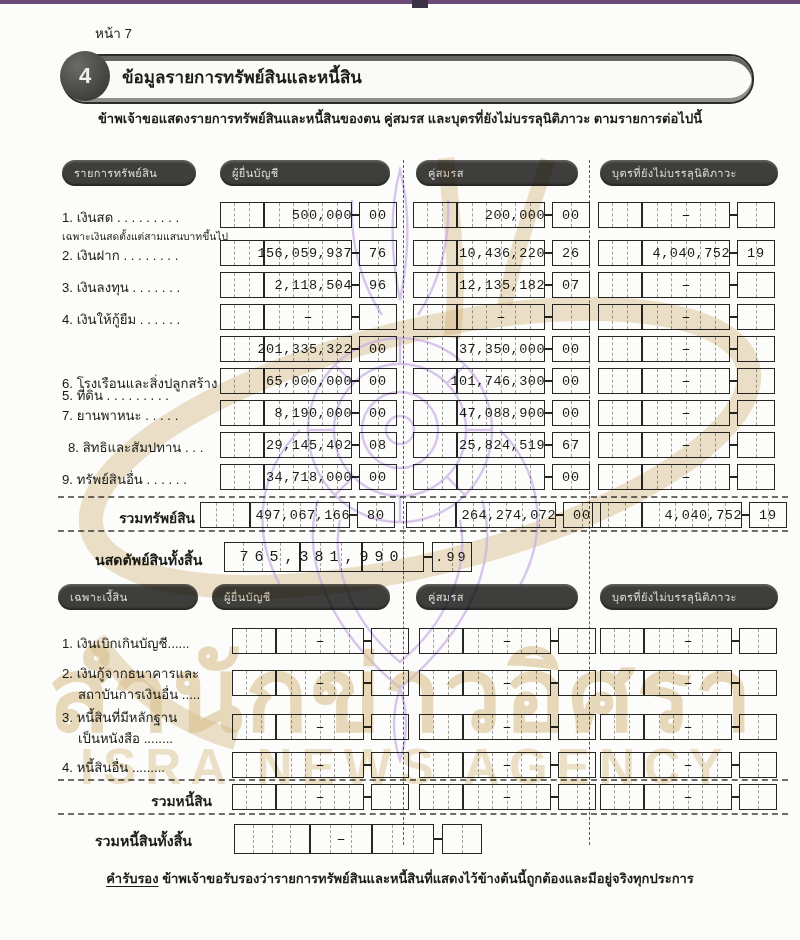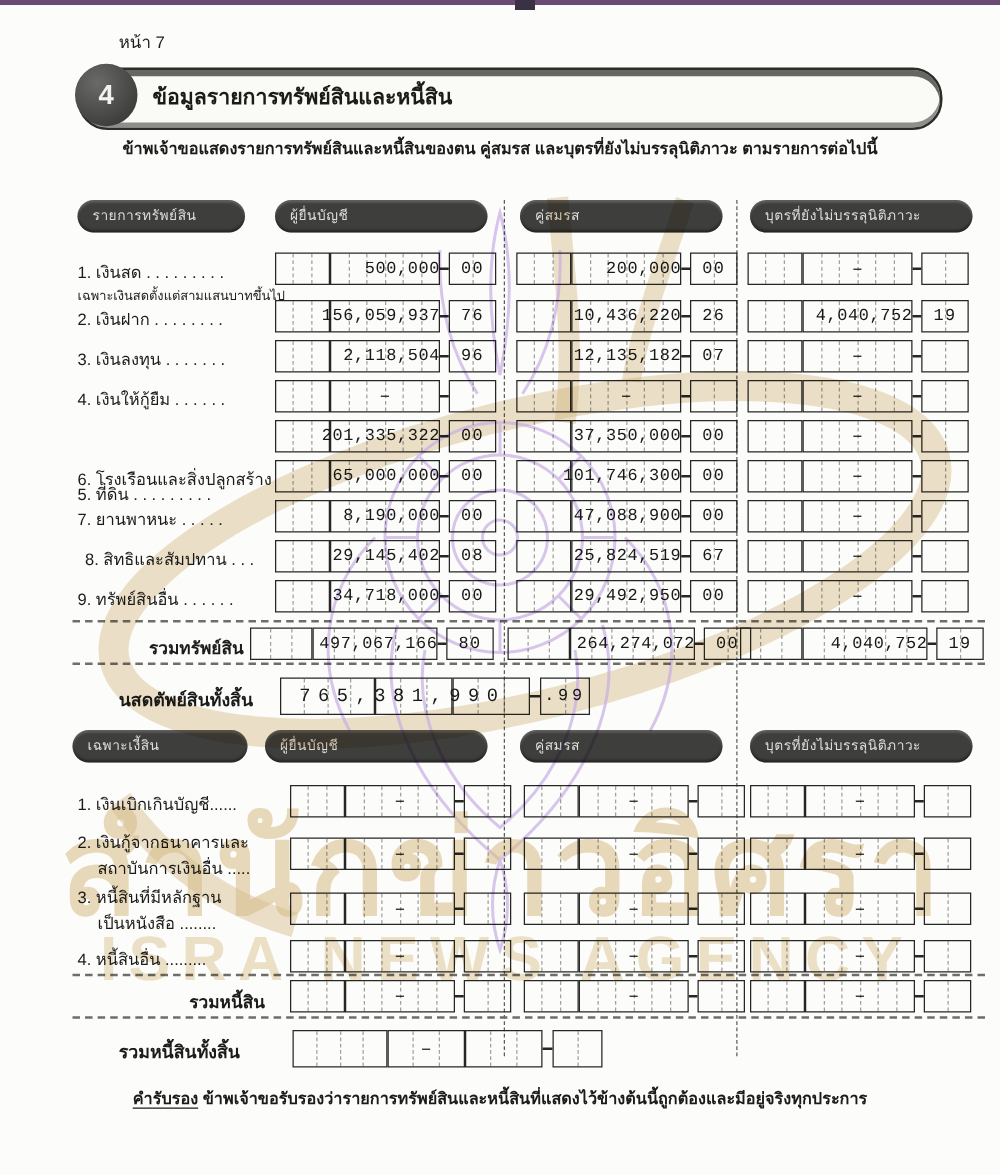--- a/index.html
+++ b/index.html
@@ -656,21 +656,20 @@
           <div class="cell"></div>
           <div class="cell"></div>
           <div class="cell"></div>
           <div class="cell"></div>
         </div>
         <div class="nbox" style="left: 139px; width: 38px;">
           <div class="cell"></div>
           <div class="cell"></div>
         </div>
         <div class="conn" style="left: 132px; width: 7px;"></div>
-        <div class="amt" style="left: 0px; width: 132px;">29,492,950</div>
         <div class="amt-dec" style="left: 139px; width: 38px;">00</div>
       </div>
       <div class="numfield" style="left: 598px; top: 464px;">
         <div class="nbox" style="left: 0px; width: 44px;">
           <div class="cell"></div>
           <div class="cell"></div>
           <div class="cell"></div>
         </div>
         <div class="nbox" style="left: 44px; width: 88px;">
           <div class="cell"></div>

